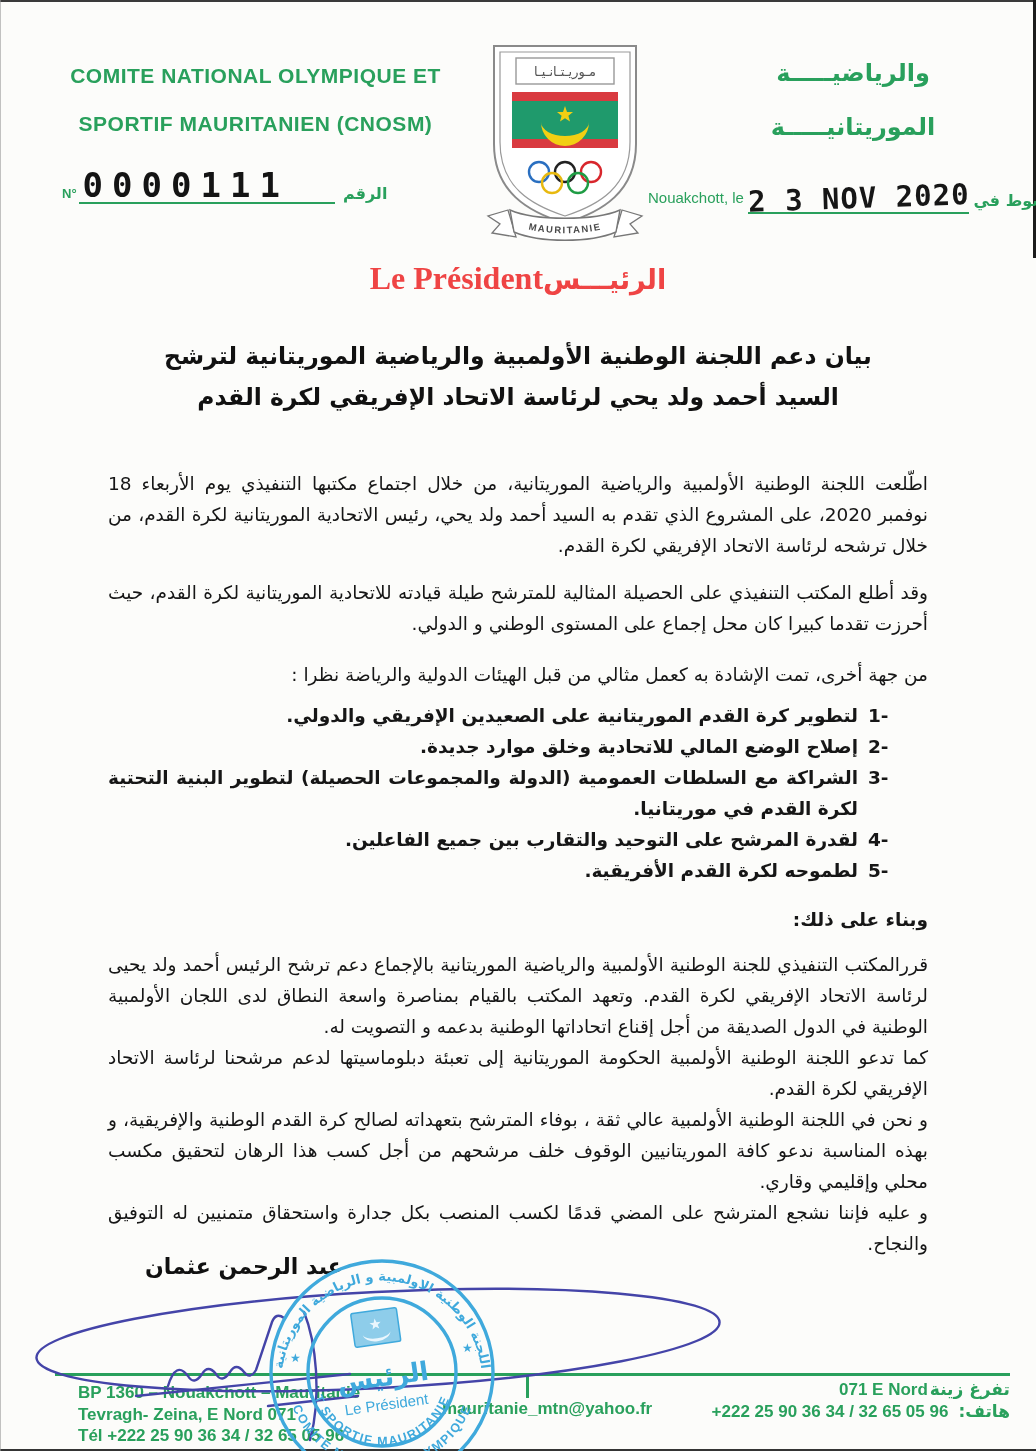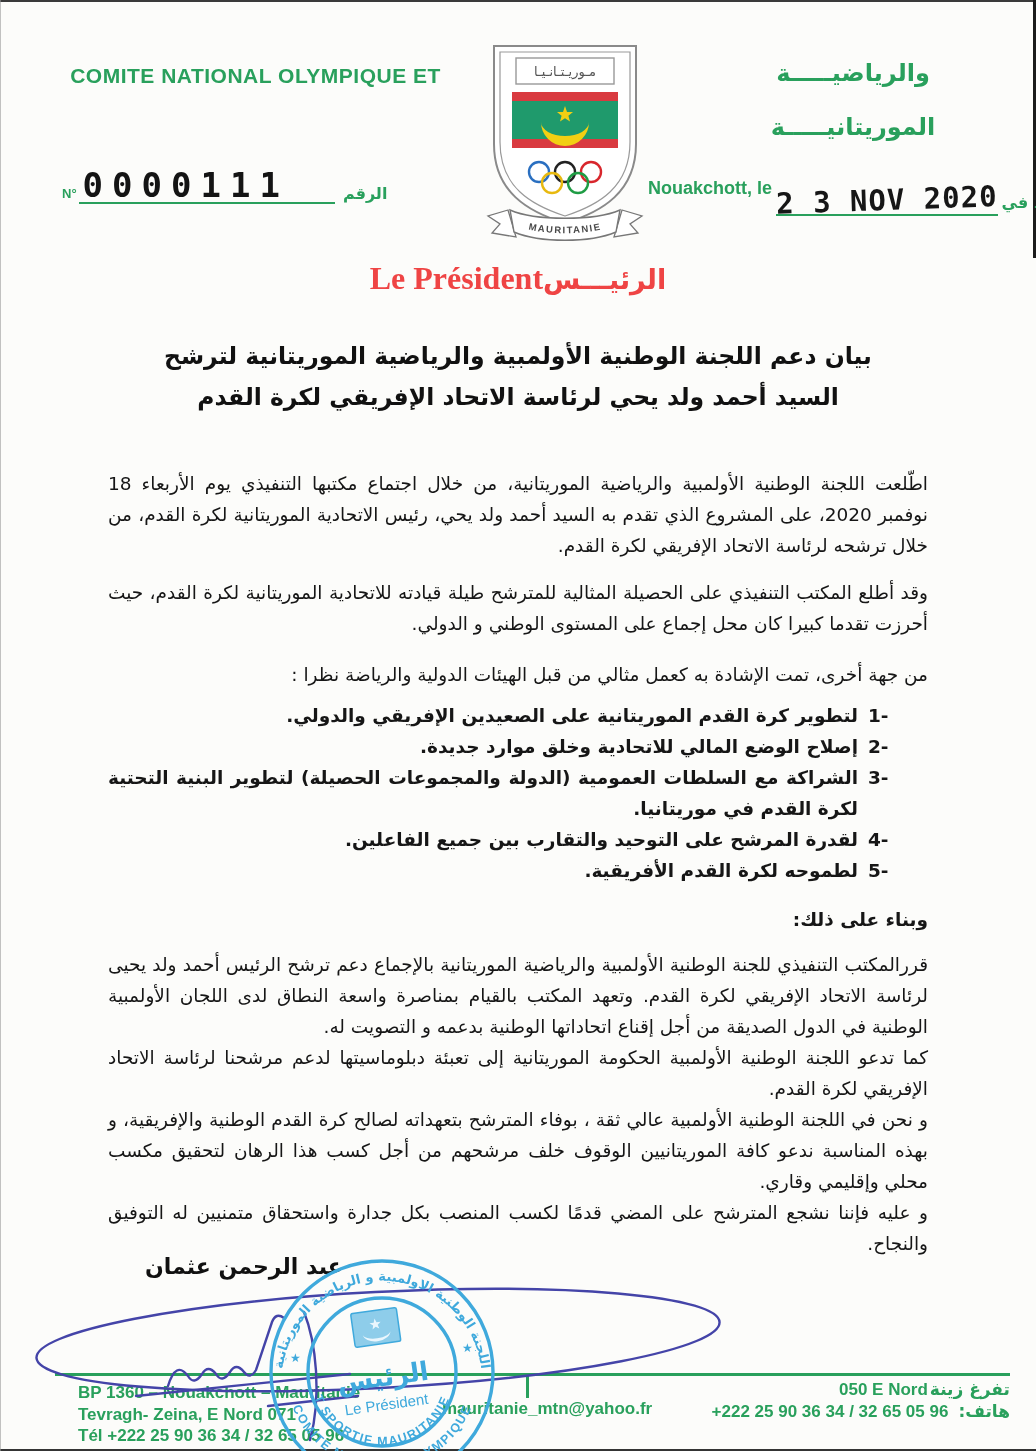--- a/index.html
+++ b/index.html
@@ -19,21 +19,21 @@
   .logo{position:absolute;left:480px;top:40px;text-align:right;}
 
   .num-line{position:absolute;left:62px;top:168px;display:flex;align-items:flex-end;}
   .num-prefix{font-family:"Liberation Sans",sans-serif;font-weight:bold;font-size:13px;margin:0 2px 3px 0;}
   .num-digits{font-family:"DejaVu Sans Mono",monospace;font-weight:bold;font-size:34px;letter-spacing:9px;
               color:#141414;line-height:34px;padding:0 46px 2px 4px;transform:rotate(-0.6deg);}
   .num-underline-wrap{border-bottom:2.5px solid;}
   .num-label{font-weight:bold;font-size:16px;margin:0 0 1px 8px;}
 
   .date-line{position:absolute;left:648px;top:178px;width:368px;display:flex;align-items:flex-end;}
-  .date-place{font-family:"Liberation Sans",sans-serif;font-weight:bold;font-size:18px;margin-bottom:17px;white-space:nowrap;}
+  .date-place{font-family:"Liberation Sans",sans-serif;font-weight:normal;font-size:15px;margin-bottom:8px;white-space:nowrap;}
   .date-stamp-wrap{border-bottom:2px solid;margin:0 4px;}
   .date-stamp{display:inline-block;font-family:"DejaVu Sans Mono",monospace;font-weight:bold;font-size:29px;
               letter-spacing:1px;color:#161616;transform:rotate(-2deg) translateY(3px);white-space:nowrap;}
   .date-label{font-weight:bold;font-size:16px;margin-bottom:4px;white-space:nowrap;}
 
   
   .doc-title{position:absolute;top:260px;left:0;width:100%;text-align:center;}
   .doc-title .fr{font-family:"Liberation Serif",serif;font-weight:bold;font-size:32px;}
   .doc-title .ar{font-weight:bold;font-size:27px;}
   .subject{position:absolute;top:336px;left:0;width:100%;text-align:center;direction:rtl;
@@ -75,20 +75,21 @@
 
 <div class="page">
 
   <div class="scan-top"></div>
   <div class="scan-right"></div>
   <div class="scan-bottom"></div>
   <div class="scan-left"></div>
 
   <div class="org-fr green-txt" style="color: rgb(41, 160, 92);">
     <div>COMITE NATIONAL OLYMPIQUE ET</div>
+    <div>SPORTIF MAURITANIEN (CNOSM)</div>
   </div>
 
   <div class="org-ar green-txt" style="color: rgb(41, 160, 92);">
     <div>والرياضيـــــة الموريتانيـــــة</div>
   </div>
 
   <div class="logo">
     <svg width="170" height="212" viewBox="0 0 170 212">
       <path d="M14,6 H156 V104 C156,152 122,172 85,183 C48,172 14,152 14,104 Z" fill="#ffffff" stroke="#8a8a8a" stroke-width="2"></path>
       <path d="M20,12 H150 V102 C150,147 119,165 85,176 C51,165 20,147 20,102 Z" fill="#ffffff" stroke="#9a9a9a" stroke-width="1.2"></path>
@@ -234,21 +235,21 @@
     <div>BP 1360 – Nouakchott – Mauritanie</div>
     <div>Tevragh- Zeina, E Nord 071</div>
     <div>Tél  +222 25 90 36 34 / 32 65 05 96</div>
   </div>
 
   <div class="footer-email green-txt" style="color: rgb(41, 160, 92);">mauritanie_mtn@yahoo.fr</div>
 
   <div class="footer-right green-txt" style="color: rgb(41, 160, 92);">
     <div class="row">
       <span>تفرغ زينة</span>
-      <span class="latin">050 E Nord</span>
+      <span class="latin">071 E Nord</span>
     </div>
     <div class="row">
       <span>هاتف:</span>
       <span class="phone-val">+222 25 90 36 34 / 32 65 05 96</span>
     </div>
   </div>
 
 </div>
 
 </body></html>

